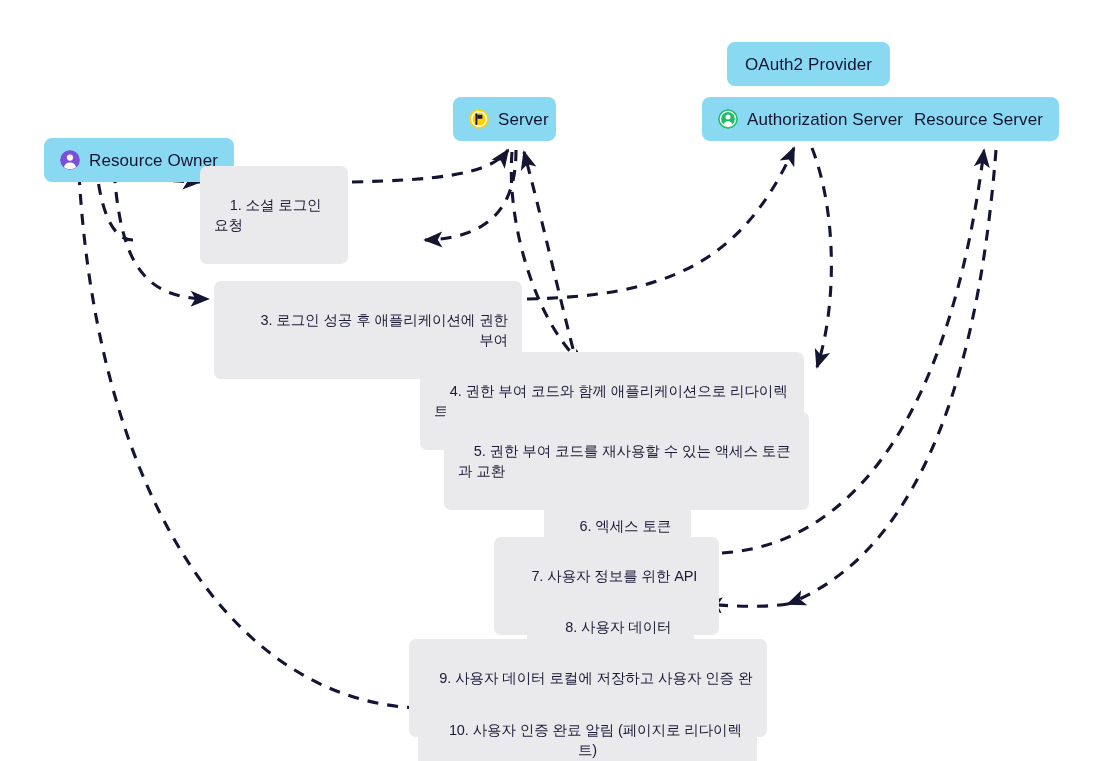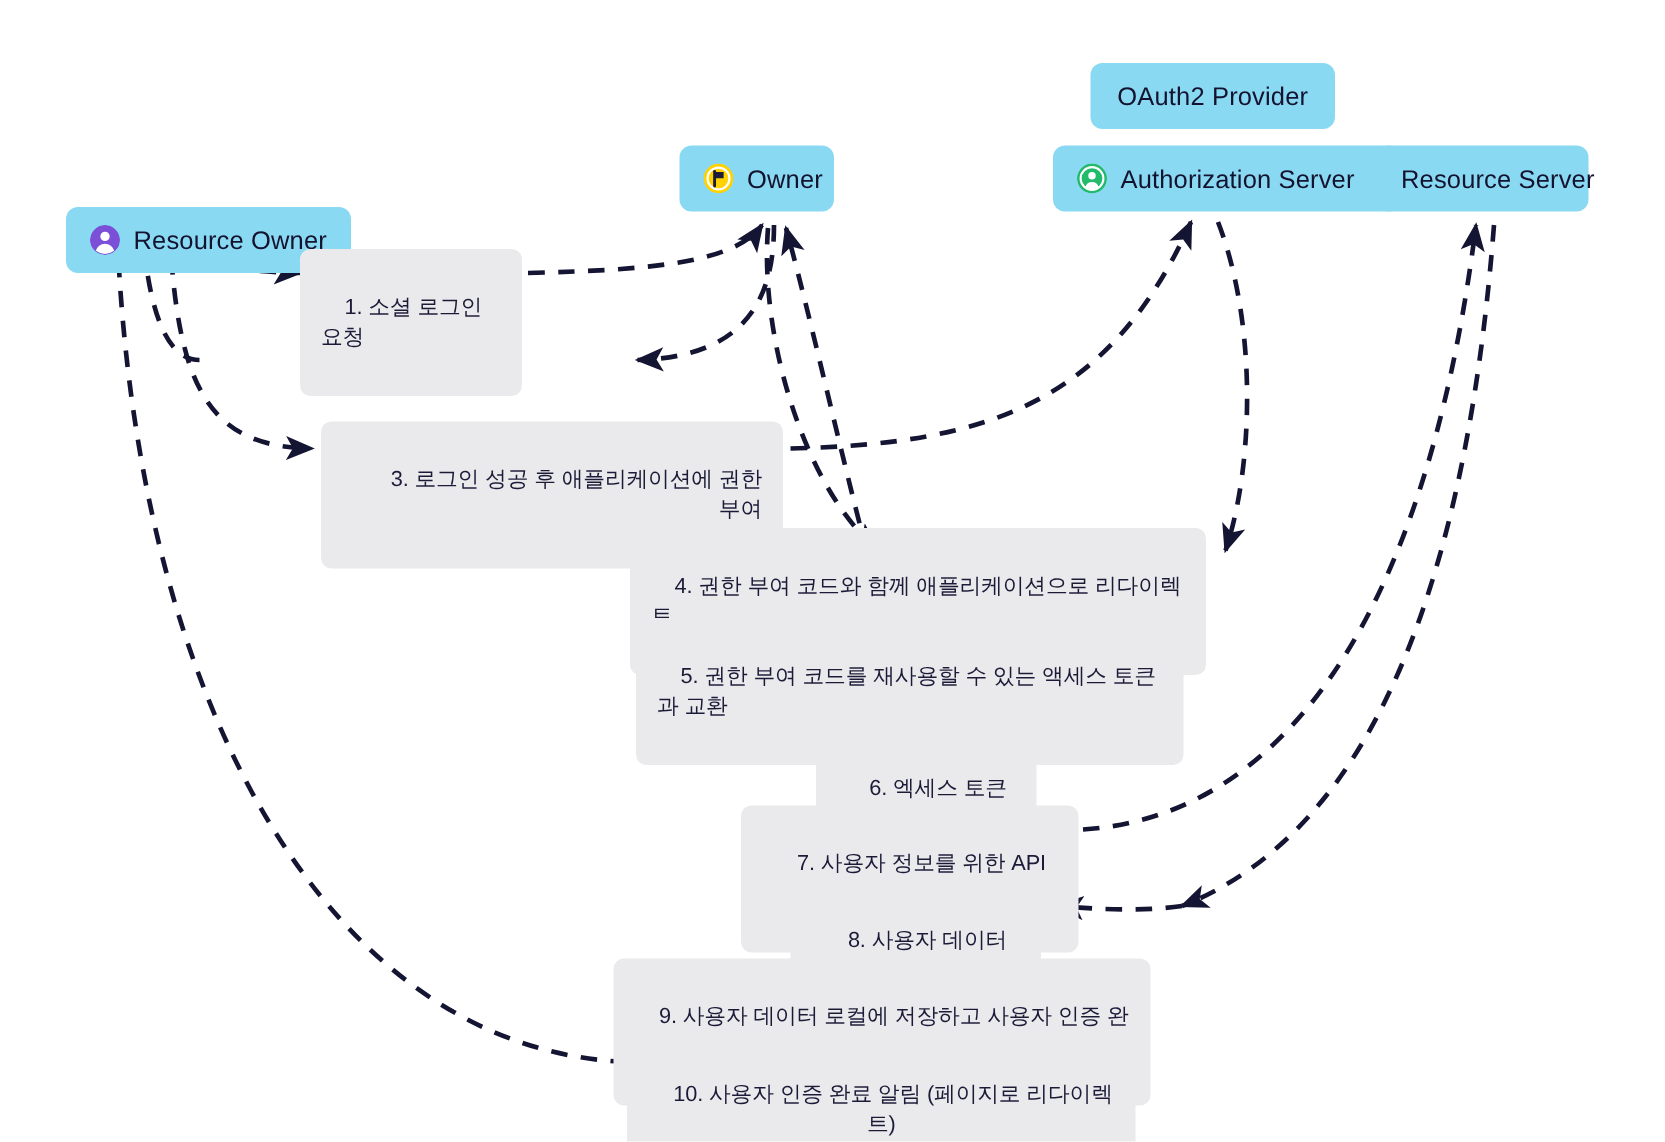--- a/index.html
+++ b/index.html
@@ -117,55 +117,55 @@
     <span class="actor-label">Resource Owner</span>
   </div>
 
   <div class="actor" style="left:453px; top:97px; width:103px;">
     <svg class="ico" viewBox="0 0 20 20">
       <circle cx="10" cy="10" r="10" fill="#FFD200"></circle>
       <circle cx="10" cy="10" r="7.3" fill="none" stroke="#ffffff" stroke-width="1.5"></circle>
       <path d="M7.4 5.2v9.8" stroke="#1c1c3a" stroke-width="1.9" stroke-linecap="round"></path>
       <path d="M8.2 5.7h5.2v4.1H8.2z" fill="#1c1c3a"></path>
     </svg>
-    <span class="actor-label">Owner</span>
+    <span class="actor-label">Server</span>
   </div>
 
   <div class="actor" style="left:727px; top:42px; width:163px; justify-content:center;">
     <span class="actor-label">OAuth2 Provider</span>
   </div>
 
   <div class="actor" style="left:702px; top:97px; width:232px;">
     <svg class="ico" viewBox="0 0 20 20">
       <circle cx="10" cy="10" r="10" fill="#22BB6B"></circle>
       <circle cx="10" cy="10" r="7.6" fill="none" stroke="#ffffff" stroke-width="1.4"></circle>
       <circle cx="10" cy="8.1" r="2.5" fill="#ffffff"></circle>
       <path d="M5.6 15.6a4.6 4.6 0 0 1 8.8 0 7.6 7.6 0 0 1-8.8 0z" fill="#ffffff"></path>
     </svg>
     <span class="actor-label">Authorization Server</span>
   </div>
 
-  <div class="actor" style="left:918px; top:97px; width:141px; justify-content:flex-start;">
+  <div class="actor" style="left:918px; top:97px; width:141px; justify-content:flex-end;">
     <span class="actor-label">Resource Server</span>
   </div>
 
   <div class="msg" style="left:200px; top:166px; width:148px;">
     <span>1. 소셜 로그인 요청</span>
   </div>
 
 
   <div class="msg" style="left:214px; top:281px; width:308px;text-align:right;">
     <span>3. 로그인 성공 후 애플리케이션에 권한 부여</span>
   </div>
 
   <div class="msg" style="left:420px; top:352px; width:384px;">
     <span>4. 권한 부여 코드와 함께 애플리케이션으로 리다이렉트</span>
   </div>
 
-  <div class="msg" style="left:424px; top:412px; width:365px;">
+  <div class="msg" style="left:444px; top:412px; width:365px;">
     <span>5. 권한 부여 코드를 재사용할 수 있는 액세스 토큰과 교환</span>
   </div>
 
   <div class="msg center" style="left:544px; top:487px; width:147px;">
     <span>6. 엑세스 토큰 반환</span>
   </div>
 
   <div class="msg center" style="left:494px; top:537px; width:225px;">
     <span>7. 사용자 정보를 위한 API 요청</span>
   </div>

